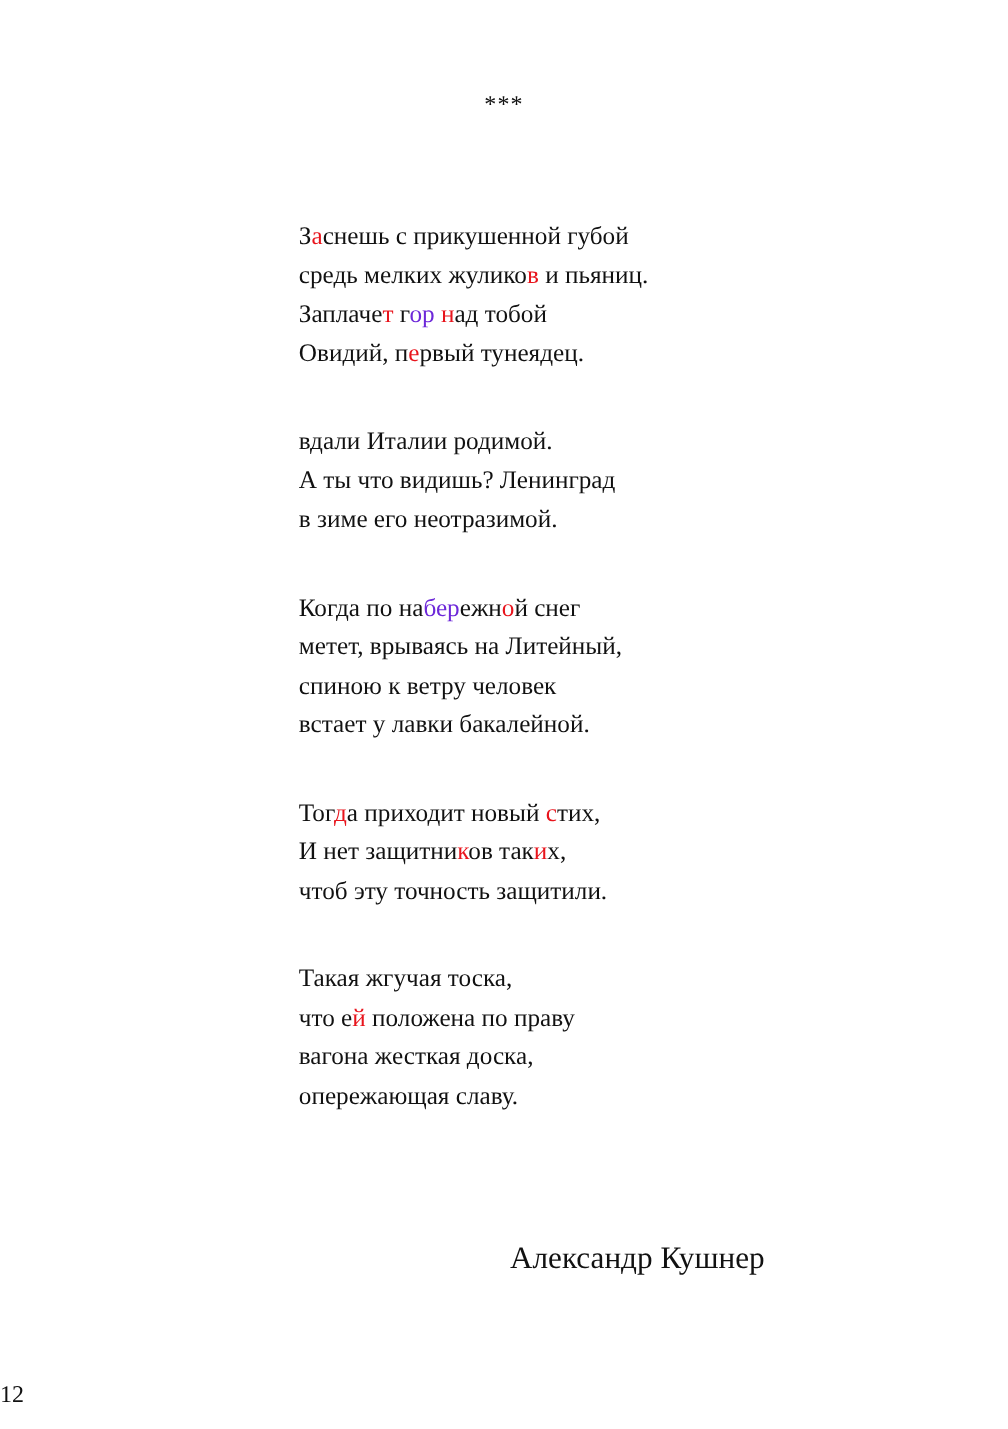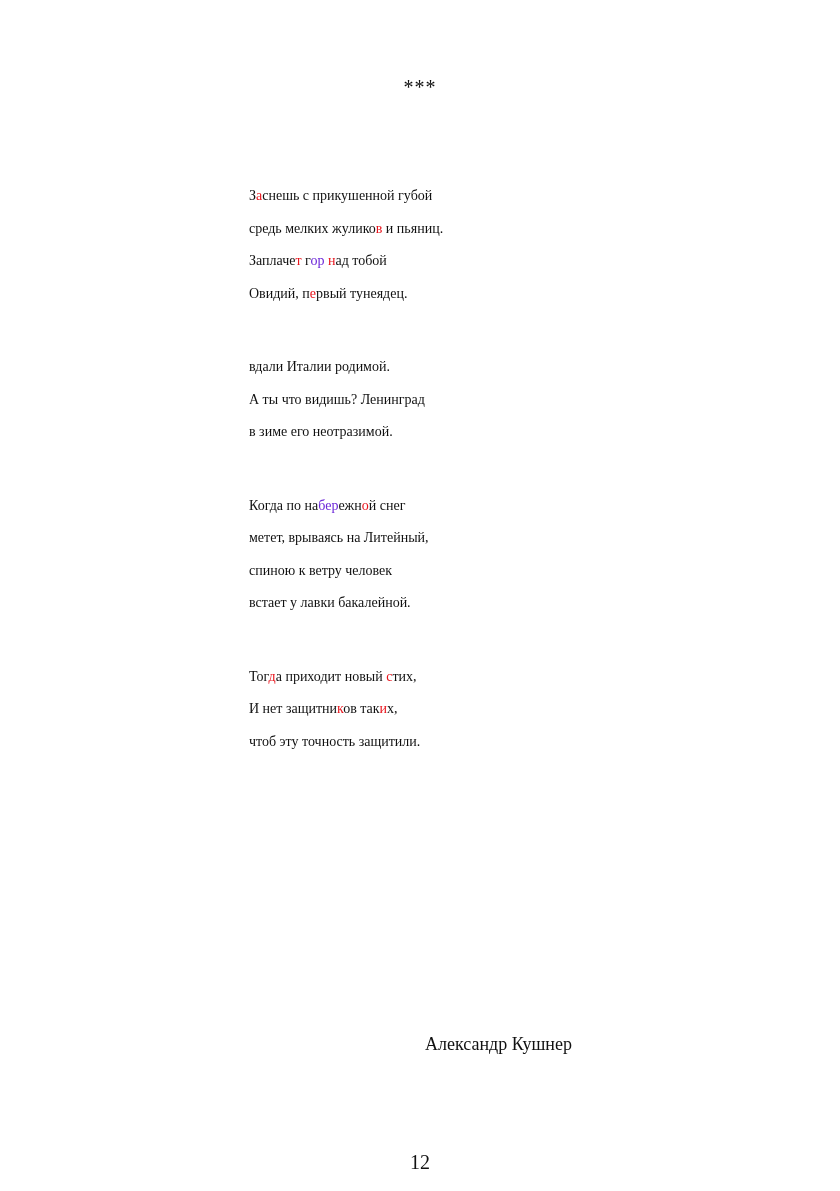--- a/index.html
+++ b/index.html
@@ -10,29 +10,29 @@
   }
   .ornament {
     position: absolute; top: 76px; left: 0; width: 840px; text-align: center;
     font-size: 20px; letter-spacing: 1px;
   }
   .poem {
     position: absolute; top: 180px; left: 249px; width: 420px;
   }
   .stanza { margin-bottom: 41px; }
   .line {
-    font-size: 14px; line-height: 32.5px; white-space: pre;
+    font-size: 21px; line-height: 32.5px; white-space: pre;
   }
   .hl { color: #e8141c; }
   .author {
     position: absolute; top: 1034px; left: 425px;
-    font-size: 18px; white-space: pre;
+    font-size: 26px; white-space: pre;
   }
   .page-number {
-    position: absolute; top: 1151px; left: 0; width: 840px; text-align: center;
+    position: absolute; top: 1151px; left: 0; width: 840px; 
     font-size: 20px;
   }
 </style>
 </head>
 <body>
 
 <div class="ornament">***</div>
 
 <div class="poem" id="poem">
     <div class="stanza">
@@ -50,17 +50,23 @@
       <div class="line"><span>Когда по на</span><span class="hl" style="color: #6d28d9;">бер</span><span>ежн</span><span class="hl" style="color: rgb(232, 20, 28);">о</span><span>й снег</span></div>
       <div class="line"><span>метет, врываясь на Литейный,</span></div>
       <div class="line"><span>спиною к ветру человек</span></div>
       <div class="line"><span>встает у лавки бакалейной.</span></div>
     </div>
     <div class="stanza">
       <div class="line"><span>Тог</span><span class="hl" style="color: rgb(232, 20, 28);">д</span><span>а приходит новый </span><span class="hl" style="color: rgb(232, 20, 28);">с</span><span>тих,</span></div>
       <div class="line"><span>И нет защитни</span><span class="hl" style="color: rgb(232, 20, 28);">к</span><span>ов так</span><span class="hl" style="color: rgb(232, 20, 28);">и</span><span>х,</span></div>
       <div class="line"><span>чтоб эту точность защитили.</span></div>
     </div>
+    <div class="stanza">
+      <div class="line"><span>Такая жгучая тоска,</span></div>
+      <div class="line"><span>что е</span><span class="hl" style="color: rgb(232, 20, 28);">й</span><span> положена по праву</span></div>
+      <div class="line"><span>вагона жесткая доска,</span></div>
+      <div class="line"><span>опережающая славу.</span></div>
+    </div>
   </div>
 
 <div class="author">Александр Кушнер</div>
 
 <div class="page-number">12</div>
 
 </body></html>

